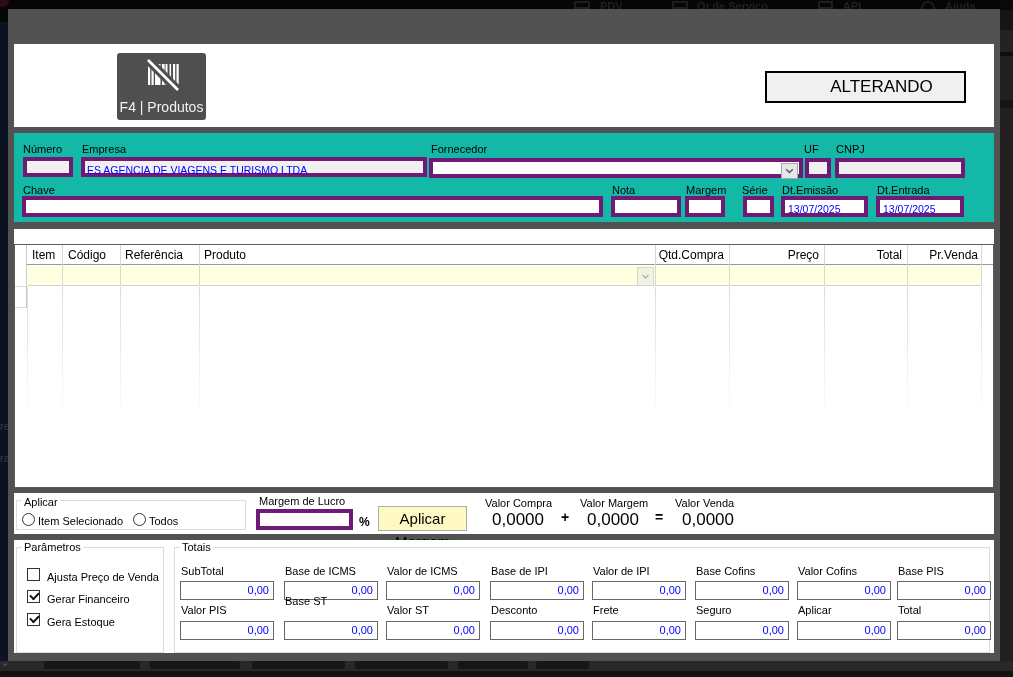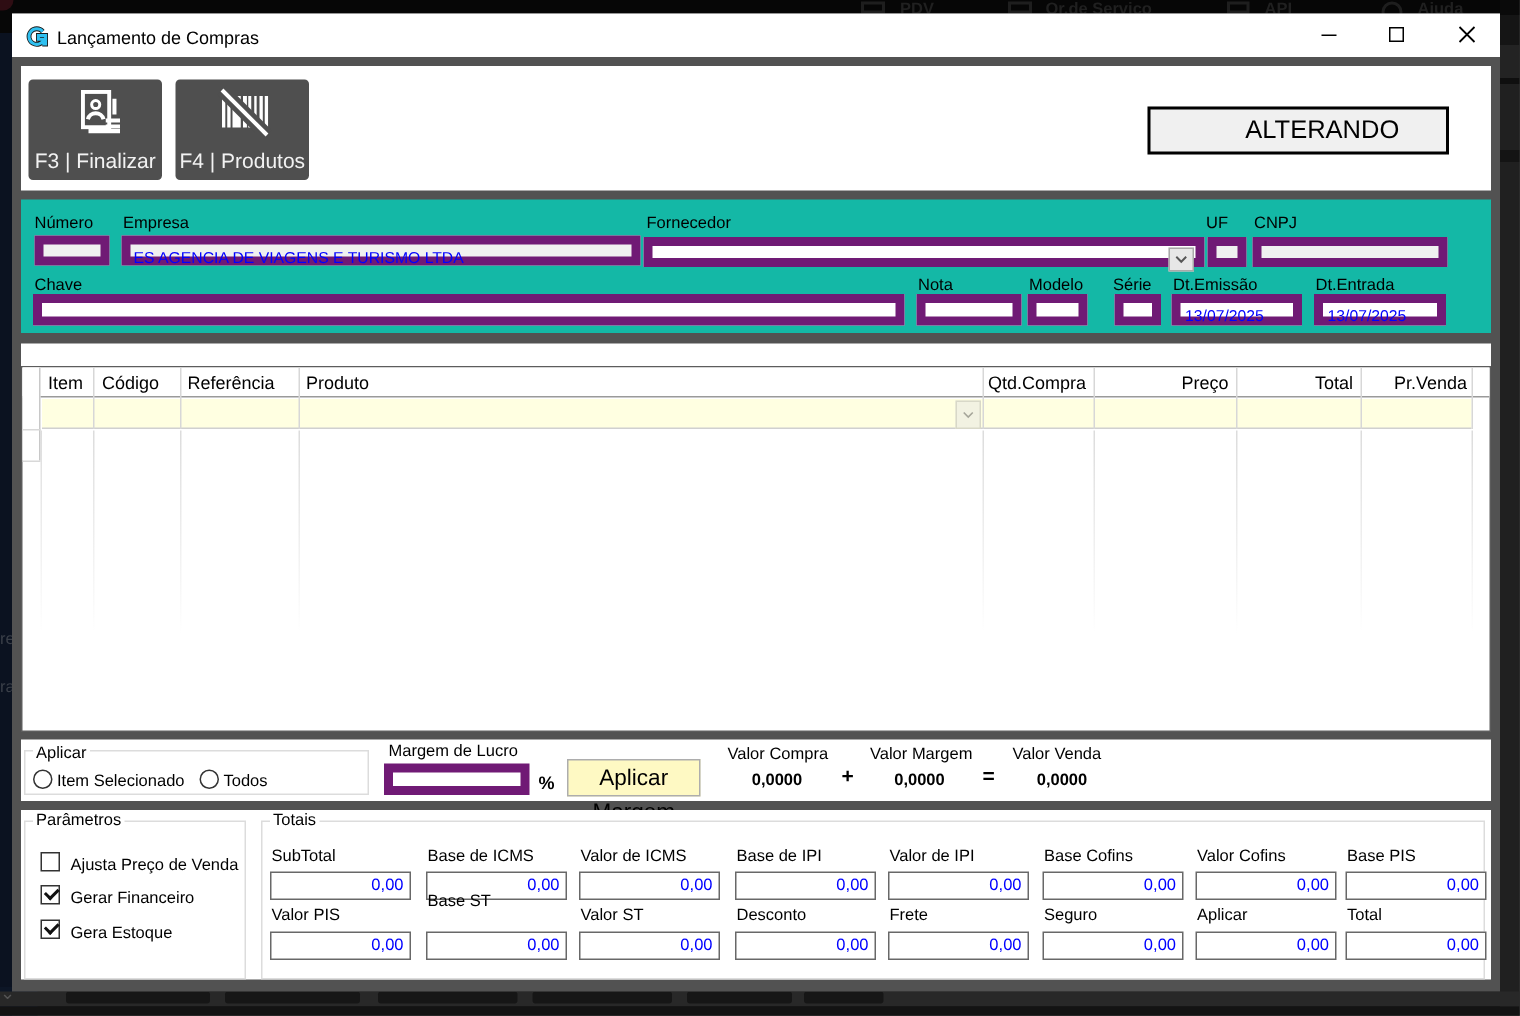--- a/index.html
+++ b/index.html
@@ -1,25 +1,25 @@
 <!DOCTYPE html>
 <html><head>
 <meta charset="utf-8">
 <style>
 *{box-sizing:border-box;margin:0;padding:0}
 html,body{width:1013px;height:677px;overflow:hidden}
 body{position:relative;background:#0c0c0c;font-family:"Liberation Sans",sans-serif}
 .abs{position:absolute}
 .lbl{position:absolute;font-size:11px;color:#000;white-space:nowrap;line-height:12px}
 .gh{font-size:12px;line-height:13px}
-.inp{position:absolute;background:#fff;border:6px solid #701a75}
+.inp{position:absolute;background:#fff;border:4px solid #701a75}
 .ro{background:#f0f0f0}
 .blue{color:#0000ff}
 .b{font-weight:bold}
-.val{font-weight:bold;font-size:11px}
+.val{font-weight:normal;font-size:17px}
 </style>
 </head>
 <body>
 
 <div class="abs" style="left:0;top:0;width:1013px;height:10px;background:#060606"></div>
 <div class="abs" style="left:0;top:0;width:8px;height:677px;background:#0b1220"></div>
 <div class="abs" style="left:0;top:0;width:8px;height:22px;background:#070707"></div>
 <div class="abs" style="left:0;top:658px;width:25px;height:19px;background:#0d1626"></div>
 <div class="abs" style="left:0;top:0;width:9px;height:7px;background:#2e0d13;border-radius:0 0 8px 0"></div>
 
@@ -47,47 +47,22 @@
 
 <div class="abs" style="left:44px;top:661px;width:96px;height:8px;background:#161616;border-radius:2px"></div>
 <div class="abs" style="left:150px;top:661px;width:90px;height:8px;background:#161616;border-radius:2px"></div>
 <div class="abs" style="left:252px;top:661px;width:93px;height:8px;background:#161616;border-radius:2px"></div>
 <div class="abs" style="left:355px;top:661px;width:93px;height:8px;background:#161616;border-radius:2px"></div>
 <div class="abs" style="left:458px;top:661px;width:70px;height:8px;background:#161616;border-radius:2px"></div>
 <div class="abs" style="left:536px;top:661px;width:53px;height:8px;background:#161616;border-radius:2px"></div>
 
 <div class="abs" id="win" style="left:8px;top:9px;width:992px;height:652px;background:#525252">
 
-  <div class="abs" style="left:0;top:0;width:992px;height:29px;background:#fff">
-    <svg class="abs" style="left:9px;top:8px" width="15" height="15" viewBox="0 0 15 15">
-      <path d="M 11.5 4 A 5.2 5.2 0 1 0 12.4 9.2 L 8.6 9.2 L 8.6 6.6 L 13.4 6.6 L 13.4 12.4 L 11.2 12.4" fill="none" stroke="#1a1a1a" stroke-width="3.2"></path>
-      <path d="M 11.5 4 A 5.2 5.2 0 1 0 12.4 9.2 L 8.6 9.2 L 8.6 6.6 L 13.4 6.6 L 13.4 12.4 L 11.2 12.4" fill="none" stroke="#2fc0f0" stroke-width="2"></path>
-    </svg>
-    <div class="abs" style="left:30px;top:9px;font-size:12px;color:#000">Lançamento de Compras</div>
-
-    <div class="abs" style="left:873px;top:14px;width:10px;height:1px;background:#000"></div>
-    <div class="abs" style="left:918px;top:9px;width:10px;height:10px;border:1px solid #000"></div>
-    <svg class="abs" style="left:964px;top:8px" width="12" height="12" viewBox="0 0 12 12">
-        <path d="M1 1 L11 11 M11 1 L1 11" stroke="#000" stroke-width="1.2"></path>
-      </svg>
-  </div>
 
   <div class="abs" style="left:6px;top:35px;width:980px;height:83px;background:#fff">
-    <div class="abs tbbtn" style="left:5px;top:9px;width:89px;height:66.5px;background:#4f4f4f;border-radius:3px">
-      <svg class="abs" style="left:35px;top:7px" width="27" height="30" viewBox="0 0 27 30">
-        <rect x="1.3" y="1.3" width="17.5" height="23.5" fill="none" stroke="#fff" stroke-width="2.6"></rect>
-        <circle cx="9.8" cy="9.7" r="2.7" fill="none" stroke="#fff" stroke-width="2"></circle>
-        <path d="M 4.6 19.5 A 5.4 5.4 0 0 1 15 19.5" fill="none" stroke="#fff" stroke-width="2.7"></path>
-        <line x1="22.3" y1="5.8" x2="22.3" y2="16.4" stroke="#fff" stroke-width="2.7"></line>
-        <line x1="16.5" y1="20.3" x2="26" y2="20.3" stroke="#fff" stroke-width="2.7"></line>
-        <line x1="16.5" y1="24.3" x2="26" y2="24.3" stroke="#fff" stroke-width="2.7"></line>
-        <line x1="5" y1="27.4" x2="26" y2="27.4" stroke="#fff" stroke-width="2.7"></line>
-      </svg>
-      <div class="abs btxt">F3 | Finalizar</div>
-    </div>
     <div class="abs tbbtn" style="left:103px;top:9px;width:89px;height:66.5px;background:#4f4f4f;border-radius:3px">
       <svg class="abs" style="left:28px;top:4px" width="36" height="36" viewBox="0 0 36 36">
         <g fill="#fff">
           <rect x="3" y="7" width="2.2" height="21"></rect>
           <rect x="6.5" y="7" width="2.2" height="21"></rect>
           <rect x="10" y="7" width="5.5" height="21"></rect>
           <rect x="17" y="7" width="2.6" height="21"></rect>
           <rect x="20.5" y="7" width="2" height="21"></rect>
           <rect x="24.5" y="7" width="1.6" height="21"></rect>
           <rect x="28" y="7" width="2.2" height="21"></rect>
@@ -115,21 +90,21 @@
       </div>
     </div>
     <div class="lbl" style="left:790px;top:10px">UF</div>
     <div class="inp ro" style="left:791px;top:25px;width:26px;height:20px"></div>
     <div class="lbl" style="left:822px;top:10px">CNPJ</div>
     <div class="inp ro" style="left:821px;top:25px;width:130px;height:20px"></div>
     <div class="lbl" style="left:9px;top:51px">Chave</div>
     <div class="inp" style="left:8px;top:63px;width:581px;height:21px"></div>
     <div class="lbl" style="left:598px;top:51px">Nota</div>
     <div class="inp" style="left:597px;top:63px;width:70px;height:21px"></div>
-    <div class="lbl" style="left:672px;top:51px">Modelo</div>
+    <div class="lbl" style="left:672px;top:51px">Margem</div>
     <div class="inp" style="left:671px;top:63px;width:40px;height:21px"></div>
     <div class="lbl" style="left:728px;top:51px">Série</div>
     <div class="inp" style="left:729px;top:63px;width:31px;height:21px"></div>
     <div class="lbl" style="left:768px;top:51px">Dt.Emissão</div>
     <div class="inp blue" style="left:767px;top:63px;width:87px;height:21px;font-size:10.5px;line-height:19px;padding-left:3px">13/07/2025</div>
     <div class="lbl" style="left:863px;top:51px">Dt.Entrada</div>
     <div class="inp blue" style="left:862px;top:63px;width:88px;height:21px;font-size:10.5px;line-height:19px;padding-left:3px">13/07/2025</div>
   </div>
 
   <div class="abs" style="left:6px;top:219.5px;width:980px;height:259.5px;background:#fff">

